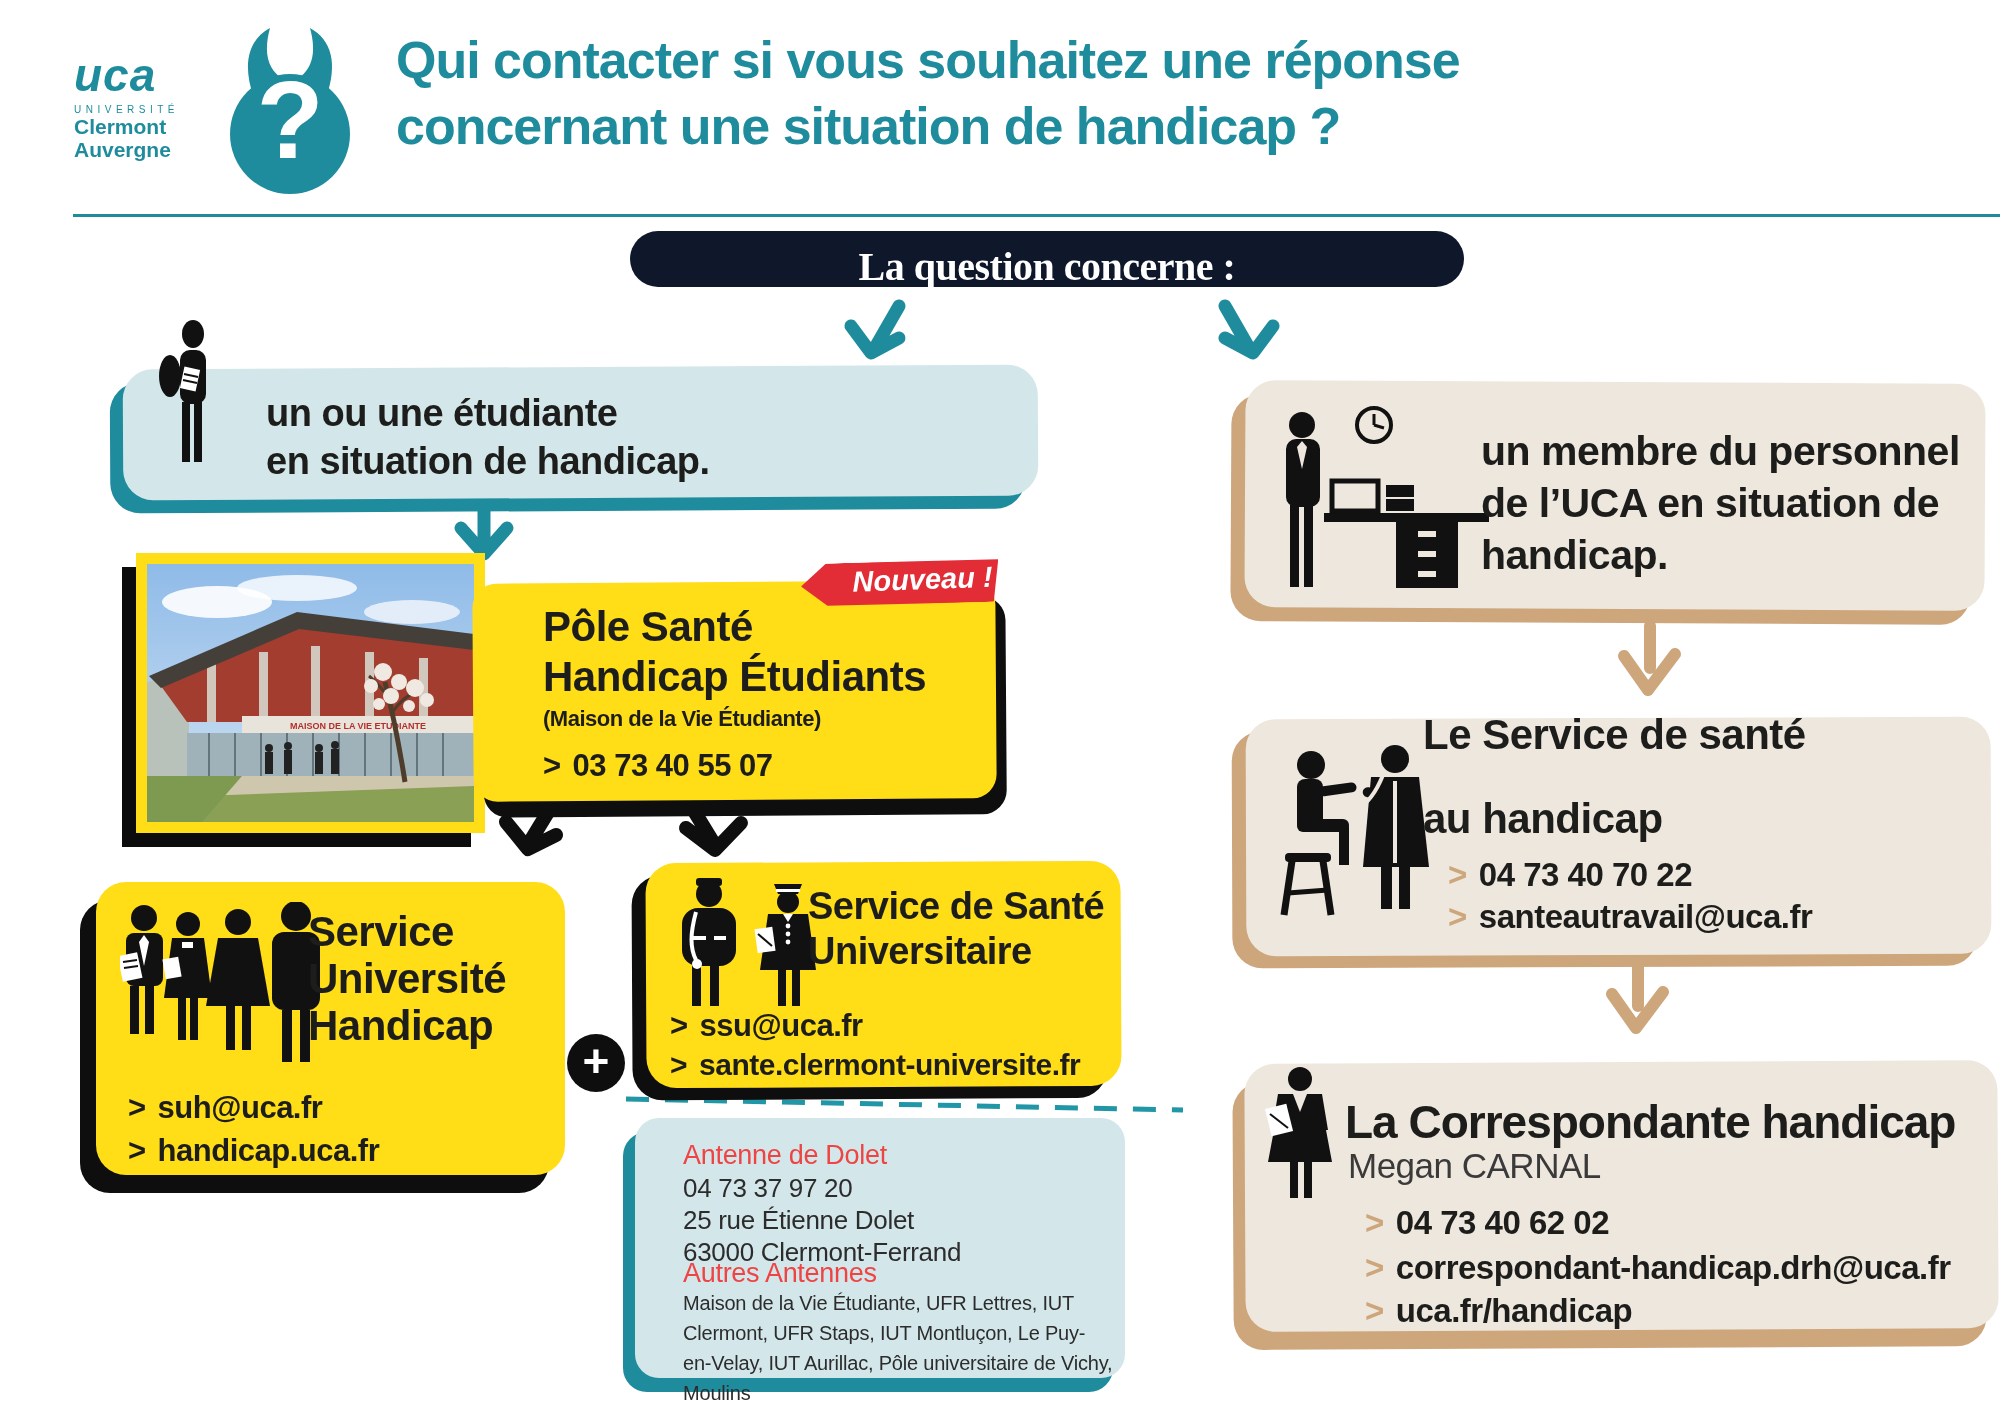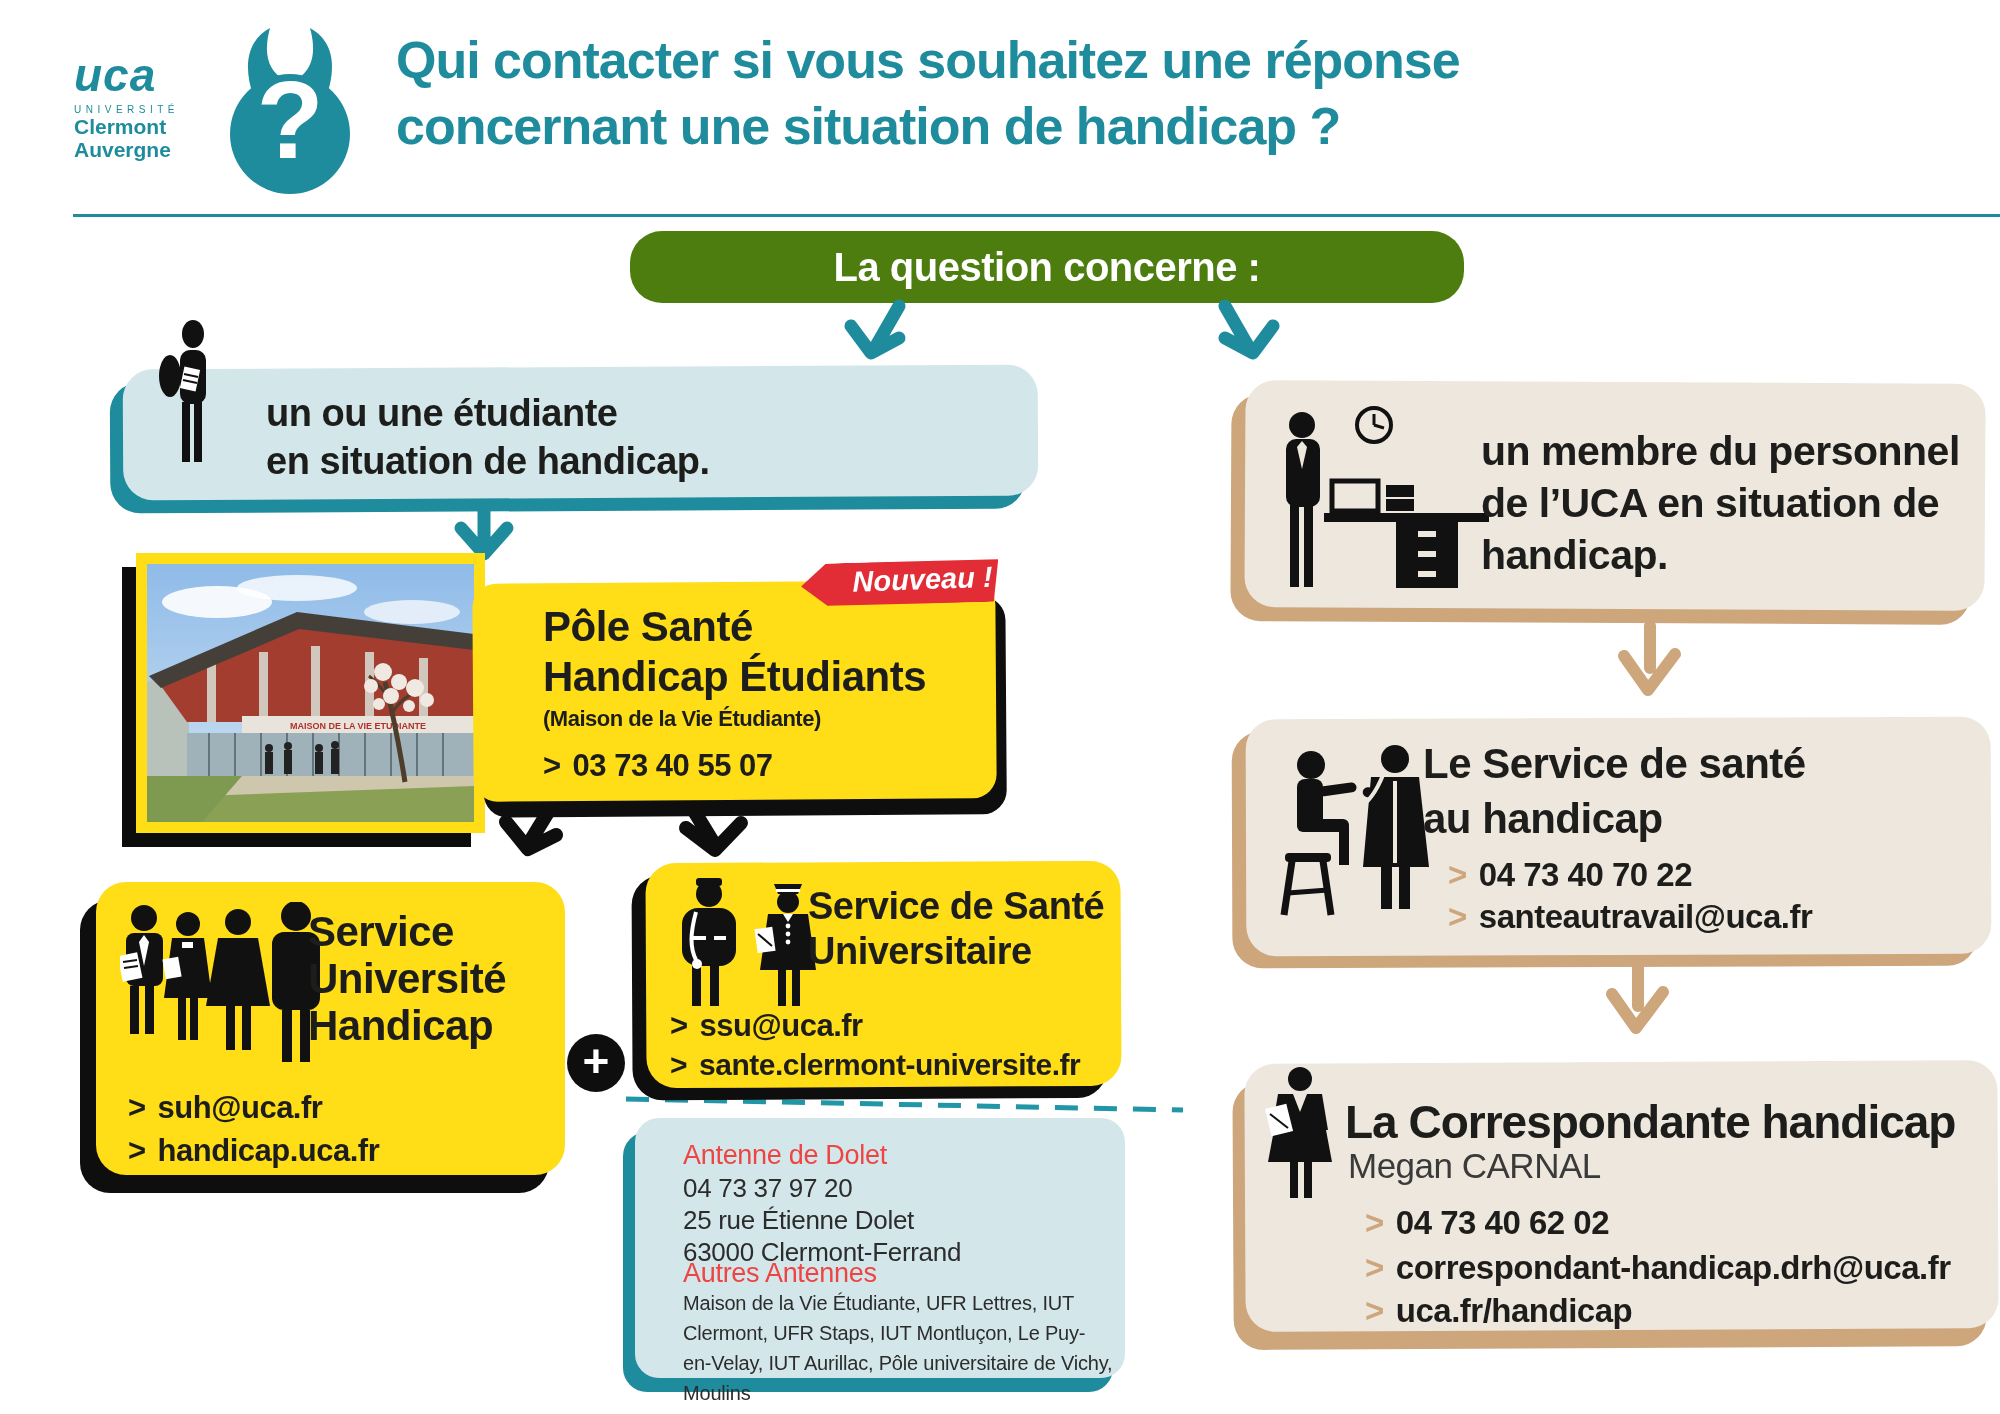--- a/index.html
+++ b/index.html
@@ -13,21 +13,21 @@
   .yellow-fill{background:#ffdd17;}
   .beige-fill{background:#eee7dd;}
   .shadow-teal{box-shadow:-13px 13px 0 #1e8c9d;}
   .shadow-black-l{box-shadow:-16px 18px 0 #0e0e0e;}
   .shadow-black-l2{box-shadow:-14px 12px 0 #0e0e0e;}
   .shadow-black-r{box-shadow:10px 16px 0 #0e0e0e;}
   .shadow-tan{box-shadow:-14px 14px 0 #cda67c;}
   .shadow-tan2{box-shadow:-14px 12px 0 #cda67c;}
   .shadow-tan3{box-shadow:-12px 18px 0 #cda67c;}
   .title-line{font-weight:bold;font-size:52px;letter-spacing:-1px;color:#1e8c9d;line-height:64px;white-space:nowrap;}
-  .banner-pill{position:absolute;left:582px;top:231px;width:834px;height:72px;background:#4d7c0f;border-radius:32px;}
+  .banner-pill{position:absolute;left:582px;top:231px;width:834px;height:56px;background:#0f172a;border-radius:32px;font-family:Liberation Serif, serif;}
   .banner-pill .lbl{width:100%;text-align:center;line-height:72px;font-size:40px;font-weight:bold;color:#ffffff;letter-spacing:-0.5px;}
   .big-black{font-weight:bold;font-size:38px;letter-spacing:-0.5px;color:#1d1d1b;white-space:nowrap;}
   .contact{font-weight:bold;font-size:31px;letter-spacing:-0.5px;color:#1d1d1b;white-space:nowrap;}
   .contact .chev{margin-right:12px;}
   .chev-tan{color:#cda67c;}
   .ribbon{position:absolute;left:753px;top:561px;width:198px;height:44px;background:#e22c36;
           clip-path:polygon(0 50%,13% 0,100% 4%,97% 100%,13% 96%);transform:rotate(-2deg);}
   .ribbon .lbl{position:absolute;left:26%;top:3px;font-size:29px;font-weight:bold;font-style:italic;color:#fff;white-space:nowrap;}
   .plus-circle{position:absolute;left:519px;top:1034px;width:58px;height:58px;border-radius:50%;background:#0e0e0e;
                color:#fff;font-size:46px;font-weight:bold;text-align:center;line-height:54px;}
@@ -286,21 +286,21 @@
         <rect x="136" y="132" width="11" height="42"></rect>
       <rect x="100" y="52" width="30" height="10" rx="5" transform="rotate(14 104 56)"></rect>
     </g>
     <line x1="29" y1="126" x2="21" y2="180" stroke="#111" stroke-width="7"></line>
     <line x1="60" y1="126" x2="68" y2="180" stroke="#111" stroke-width="7"></line>
     <line x1="25" y1="158" x2="65" y2="155" stroke="#111" stroke-width="5"></line>
     <rect x="130" y="46" width="4" height="82" fill="#eee7dd"></rect>
     <path d="M120 40 C112 60 102 70 94 74" stroke="#eee7dd" stroke-width="4" fill="none"></path>
     <circle cx="92" cy="78" r="7" fill="#eee7dd"></circle>
   </svg>
-  <div class="abs b" style="left:1375px;top:740px;font-size:42px;letter-spacing:-0.5px;">Le Service de santé</div>
+  <div class="abs b" style="left:1375px;top:711px;font-size:42px;letter-spacing:-0.5px;">Le Service de santé</div>
   <div class="abs b" style="left:1375px;top:795px;font-size:42px;letter-spacing:-0.5px;">au handicap</div>
   <div class="abs contact" style="left:1400px;top:856px;font-size:33px;">
     <span class="chev chev-tan">&gt;</span><span>04 73 40 70 22</span>
   </div>
   <div class="abs contact" style="left:1400px;top:898px;font-size:33px;">
     <span class="chev chev-tan">&gt;</span><span>santeautravail@uca.fr</span>
   </div>
 
   <div class="box beige-fill shadow-tan3" style="left:1197px;top:1062px;width:753px;height:268px;transform:rotate(-0.3deg);"></div>
   <svg class="abs" style="left:1212px;top:1066px;" width="95" height="135" viewBox="0 0 95 135">

